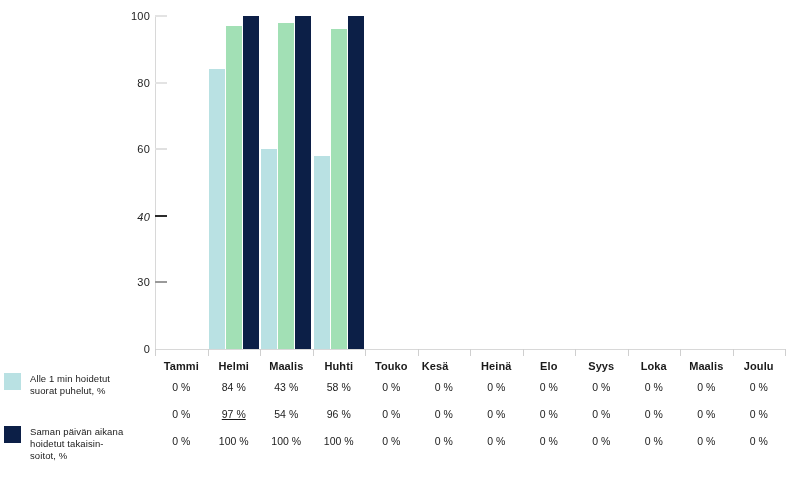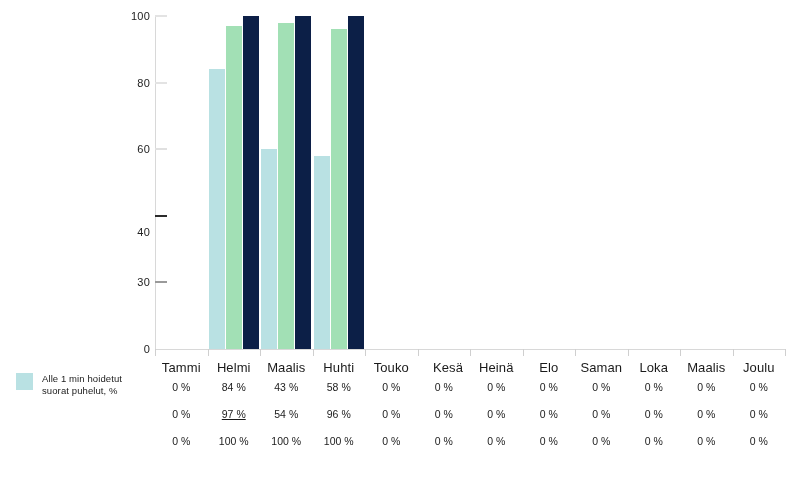--- a/index.html
+++ b/index.html
@@ -148,35 +148,35 @@
   }
   .colcell {
     position: absolute;
     text-align: center;
     font-size: 10.5px;
     color: #1a1a1a;
     transform: translateX(-50%);
     white-space: nowrap;
   }
   .colcell.head {
-    font-weight: normal;
-    font-size: 13px;
+    font-weight: bold;
+    font-size: 11px;
     letter-spacing: .1px;
   }
 </style>
 </head>
 <body>
 
 <div id="chart-wrap">
 
   <div id="y-axis-labels">
       <div class="ylabel" style="top: 16px;">100</div>
       <div class="ylabel" style="top: 82.6px;">80</div>
       <div class="ylabel" style="top: 149.2px;">60</div>
-      <div class="ylabel" style="top: 232px;">40</div>
+      <div class="ylabel" style="top: 217px; font-style: italic;">40</div>
       <div class="ylabel" style="top: 282.4px;">30</div>
       <div class="ylabel" style="top: 349px;">0</div>
     </div>
 
   <div id="y-axis-line"></div>
   <div id="x-axis-line"></div>
 
   <div id="plot">
       <div class="group" style="left: 1.25px; width: 50px;">
         <div class="bar s0" title="Tammi — Alle 1 min hoidetut suorat puhelut, %: 0 %" style="left: 0px; width: 16px; height: 0px; background: rgb(185, 225, 227);"></div>
@@ -256,25 +256,33 @@
     <div class="xtick" style="left: 575px;"></div>
     <div class="xtick" style="left: 627.5px;"></div>
     <div class="xtick" style="left: 680px;"></div>
     <div class="xtick" style="left: 732.5px;"></div>
     <div class="xtick" style="left: 785px;"></div>
   </div>
 
 <div id="table-area">
 
   <div id="legend">
-      <div class="legend-row" style="top: 17px; margin-left: 12px;">
+      <div class="legend-row" style="top: 17px;">
         <span class="swatch s0" style="background: rgb(185, 225, 227);"></span>
         <span class="legend-label">
           <div>Alle 1 min hoidetut</div>
           <div>suorat puhelut, %</div>
+        </span>
+      </div>
+      <div class="legend-row" style="top: 70px;">
+        <span class="swatch s2" style="background: rgb(12, 31, 71);"></span>
+        <span class="legend-label">
+          <div>Saman päivän aikana</div>
+          <div>hoidetut takaisin-</div>
+          <div>soitot, %</div>
         </span>
       </div>
     </div>
 
   <div id="grid">
       <div class="colcell head" style="left: 31.25px; top: 4px;">Tammi</div>
       <div class="colcell" style="left: 31.25px; top: 25px;">0 %</div>
       <div class="colcell" style="left: 31.25px; top: 52px;">0 %</div>
       <div class="colcell" style="left: 31.25px; top: 79px;">0 %</div>
       <div class="colcell head" style="left: 83.75px; top: 4px;">Helmi</div>
@@ -286,33 +294,33 @@
       <div class="colcell" style="left: 136.25px; top: 52px;">54 %</div>
       <div class="colcell" style="left: 136.25px; top: 79px;">100 %</div>
       <div class="colcell head" style="left: 188.75px; top: 4px;">Huhti</div>
       <div class="colcell" style="left: 188.75px; top: 25px;">58 %</div>
       <div class="colcell" style="left: 188.75px; top: 52px;">96 %</div>
       <div class="colcell" style="left: 188.75px; top: 79px;">100 %</div>
       <div class="colcell head" style="left: 241.25px; top: 4px;">Touko</div>
       <div class="colcell" style="left: 241.25px; top: 25px;">0 %</div>
       <div class="colcell" style="left: 241.25px; top: 52px;">0 %</div>
       <div class="colcell" style="left: 241.25px; top: 79px;">0 %</div>
-      <div class="colcell head" style="left: 298px; top: 4px;">Kesä</div>
+      <div class="colcell head" style="left: 285px; top: 4px;">Kesä</div>
       <div class="colcell" style="left: 293.75px; top: 25px;">0 %</div>
       <div class="colcell" style="left: 293.75px; top: 52px;">0 %</div>
       <div class="colcell" style="left: 293.75px; top: 79px;">0 %</div>
       <div class="colcell head" style="left: 346.25px; top: 4px;">Heinä</div>
       <div class="colcell" style="left: 346.25px; top: 25px;">0 %</div>
       <div class="colcell" style="left: 346.25px; top: 52px;">0 %</div>
       <div class="colcell" style="left: 346.25px; top: 79px;">0 %</div>
       <div class="colcell head" style="left: 398.75px; top: 4px;">Elo</div>
       <div class="colcell" style="left: 398.75px; top: 25px;">0 %</div>
       <div class="colcell" style="left: 398.75px; top: 52px;">0 %</div>
       <div class="colcell" style="left: 398.75px; top: 79px;">0 %</div>
-      <div class="colcell head" style="left: 451.25px; top: 4px;">Saman</div>
+      <div class="colcell head" style="left: 451.25px; top: 4px;">Syys</div>
       <div class="colcell" style="left: 451.25px; top: 25px;">0 %</div>
       <div class="colcell" style="left: 451.25px; top: 52px;">0 %</div>
       <div class="colcell" style="left: 451.25px; top: 79px;">0 %</div>
       <div class="colcell head" style="left: 503.75px; top: 4px;">Loka</div>
       <div class="colcell" style="left: 503.75px; top: 25px;">0 %</div>
       <div class="colcell" style="left: 503.75px; top: 52px;">0 %</div>
       <div class="colcell" style="left: 503.75px; top: 79px;">0 %</div>
       <div class="colcell head" style="left: 556.25px; top: 4px;">Maalis</div>
       <div class="colcell" style="left: 556.25px; top: 25px;">0 %</div>
       <div class="colcell" style="left: 556.25px; top: 52px;">0 %</div>

